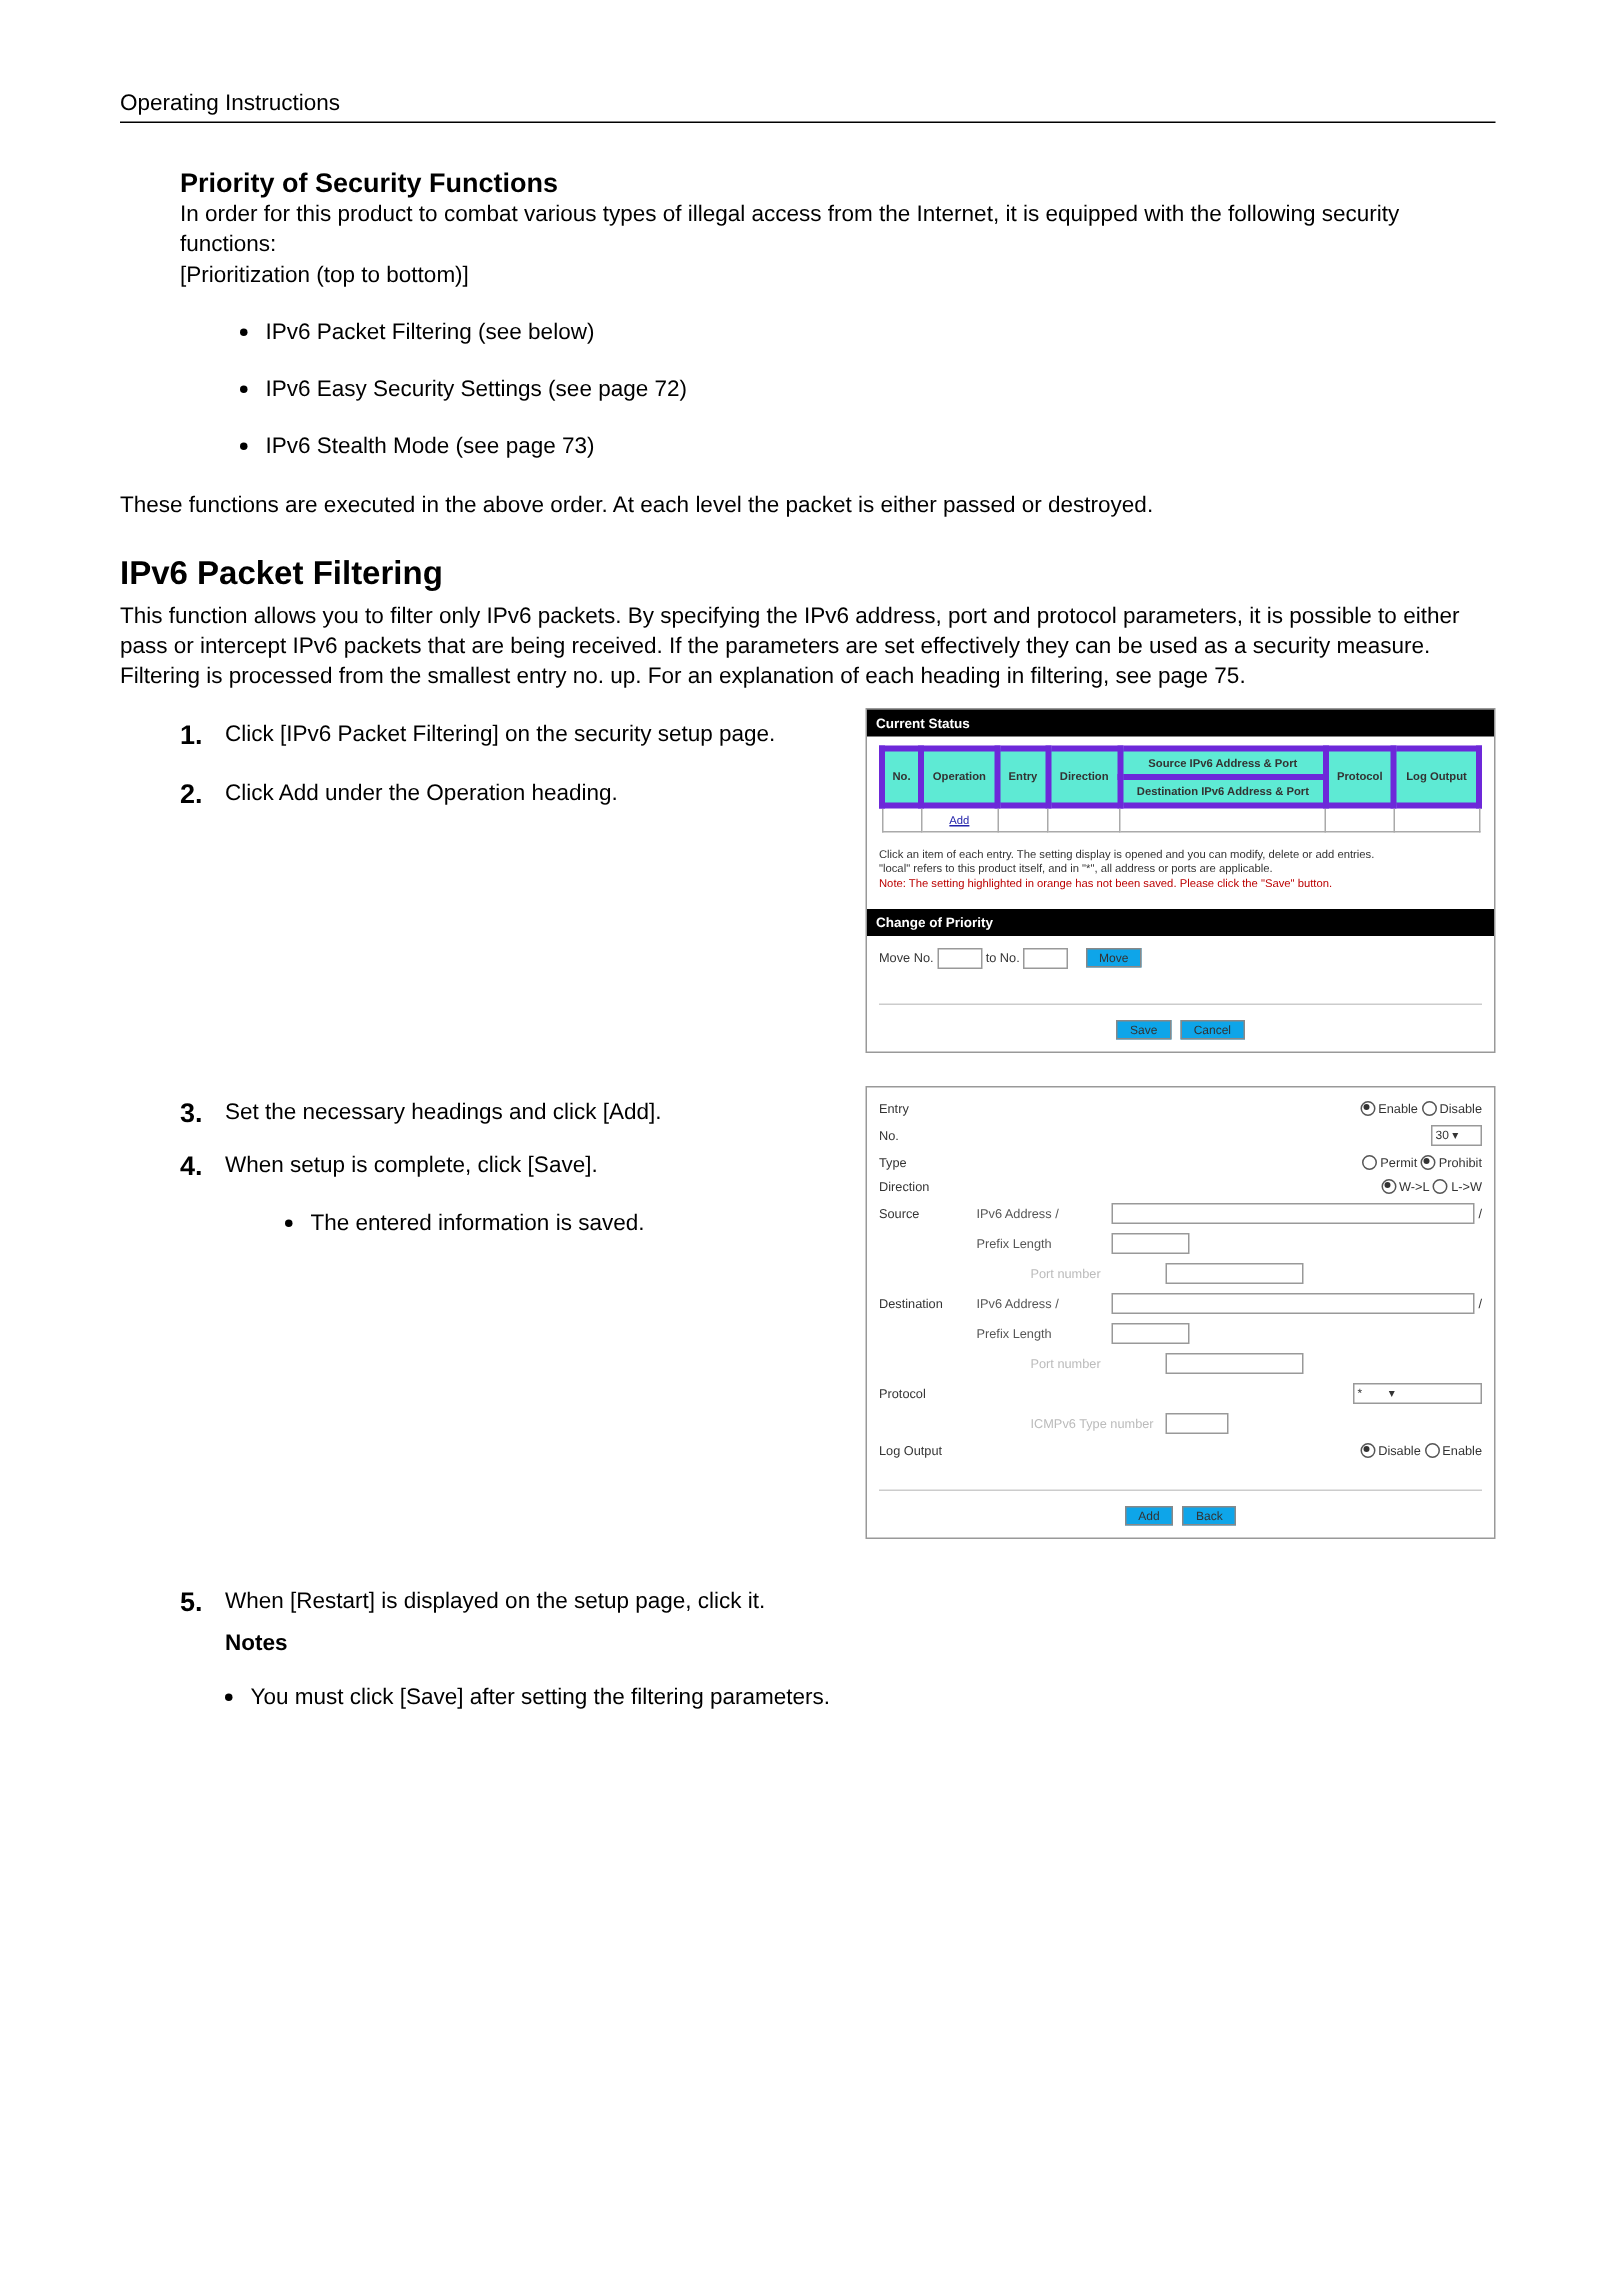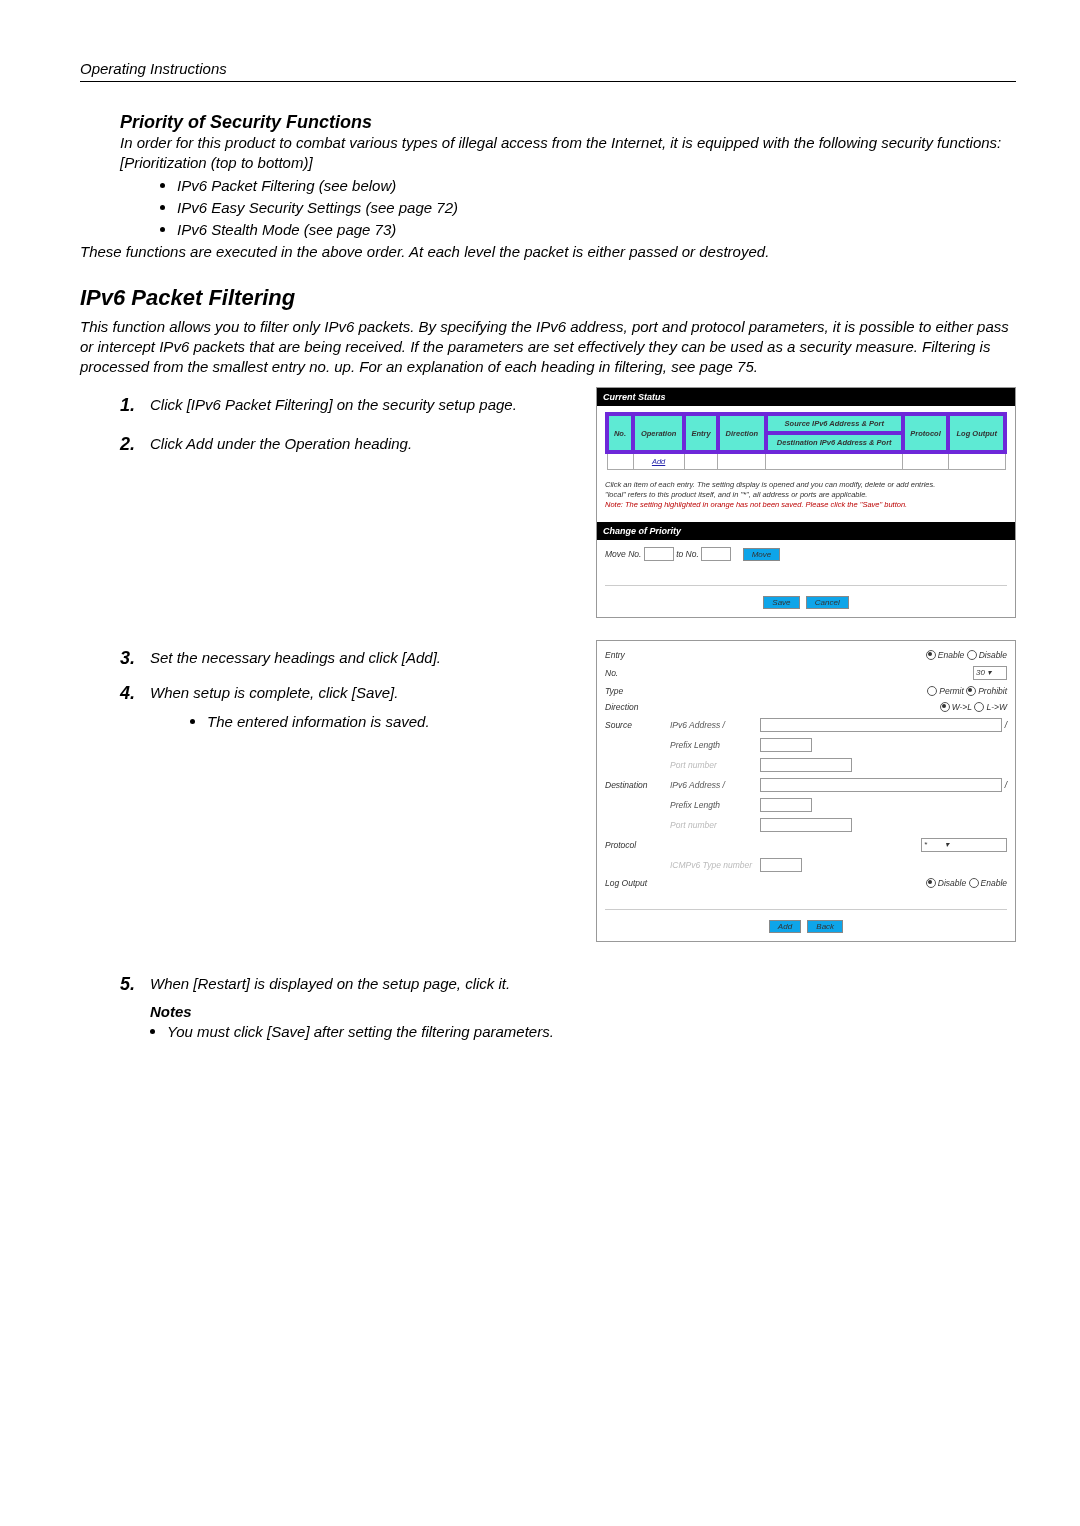--- a/index.html
+++ b/index.html
@@ -4,22 +4,21 @@
 <style>
   body {
     margin: 0;
     padding: 0;
     font-family: Arial, Helvetica, sans-serif;
     background: #fff;
     color: #000;
     width: 1080px;
   }
   .page {
-    padding: 60px 64px 40px 80px;
-    font-style: italic;
+    padding: 60px 83px 40px 80px;
   }
   .header-line {
     font-size: 15px;
     margin-bottom: 4px;
   }
   .hr {
     border: none;
     border-top: 1px solid #000;
     margin: 0 0 30px 0;
   }
@@ -29,21 +28,21 @@
     font-size: 18px;
     margin-bottom: 0;
   }
   .body-text {
     font-size: 15px;
     line-height: 1.35;
   }
   .bullet-row {
     display: flex;
     align-items: flex-start;
-    margin: 2px 0;
+    margin: 18px 0;
   }
   .bullet-dot {
     width: 5px; height: 5px; background: #000; border-radius: 50%;
     margin-right: 12px; margin-top: 7px; flex-shrink: 0;
   }
   .section-title {
     font-size: 22px;
     font-weight: bold;
     margin: 22px 0 6px 0;
   }
@@ -123,21 +122,21 @@
     vertical-align: middle;
   }
   .form-row {
     display: flex;
     align-items: center;
     font-size: 8.5px;
     padding: 3px 0;
   }
   .form-label { width: 65px; }
   .form-sublabel { width: 90px; color: #555; }
-  .greyed { color: #bbb; }
+  .greyed { color: #bbb; margin-left: 36px; }
   .radio { display:inline-block; width:8px; height:8px; border:1px solid #555; border-radius:50%; vertical-align:middle; margin-right:2px; background:#fff; position:relative;}
   .radio.checked::after { content:""; position:absolute; left:1px; top:1px; width:4px; height:4px; background:#333; border-radius:50%;}
   .page-num {
     font-size: 15px;
     margin-top: 50px;
   }
   .notes-heading {
     font-weight: bold;
     font-size: 15px;
     margin: 6px 0 2px 0;

